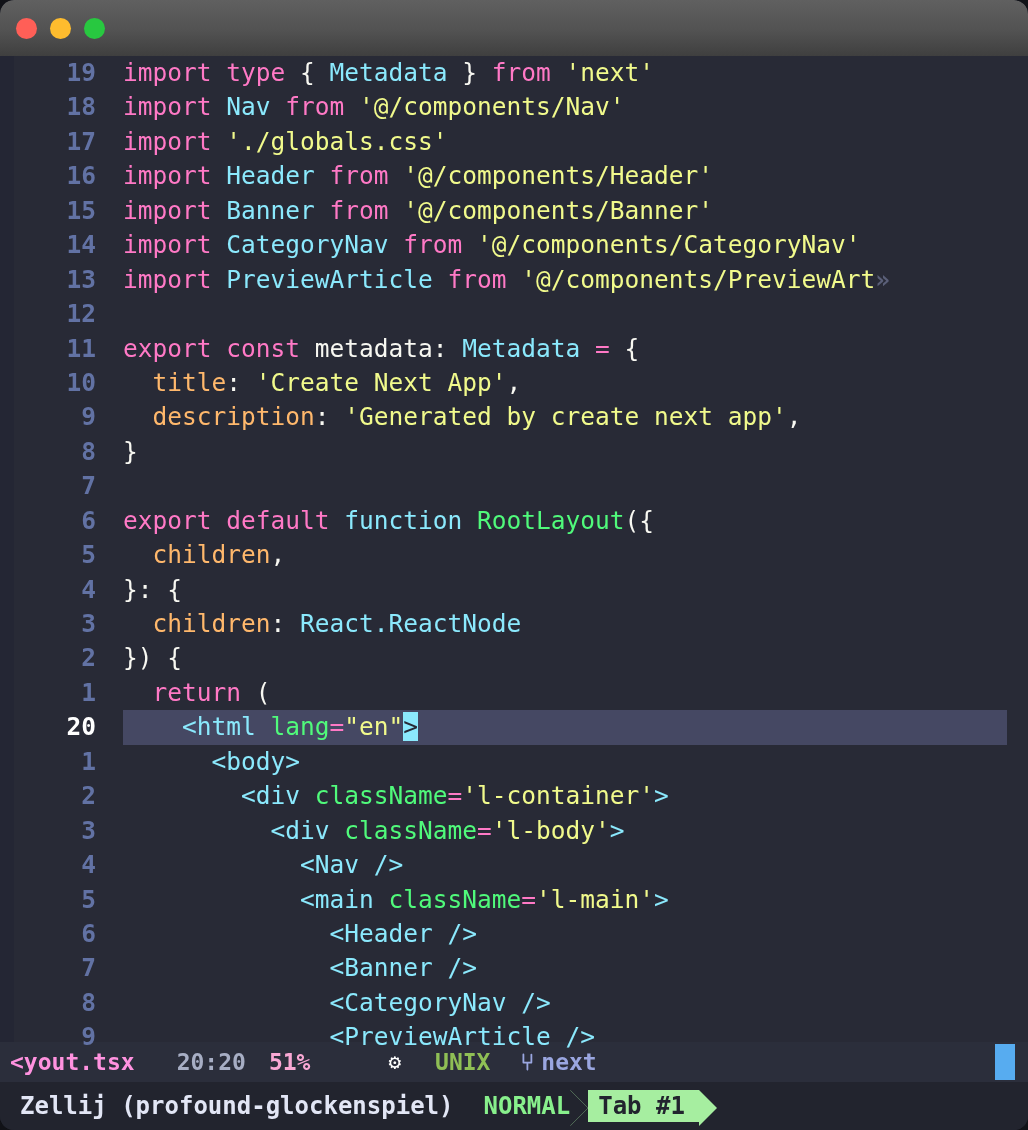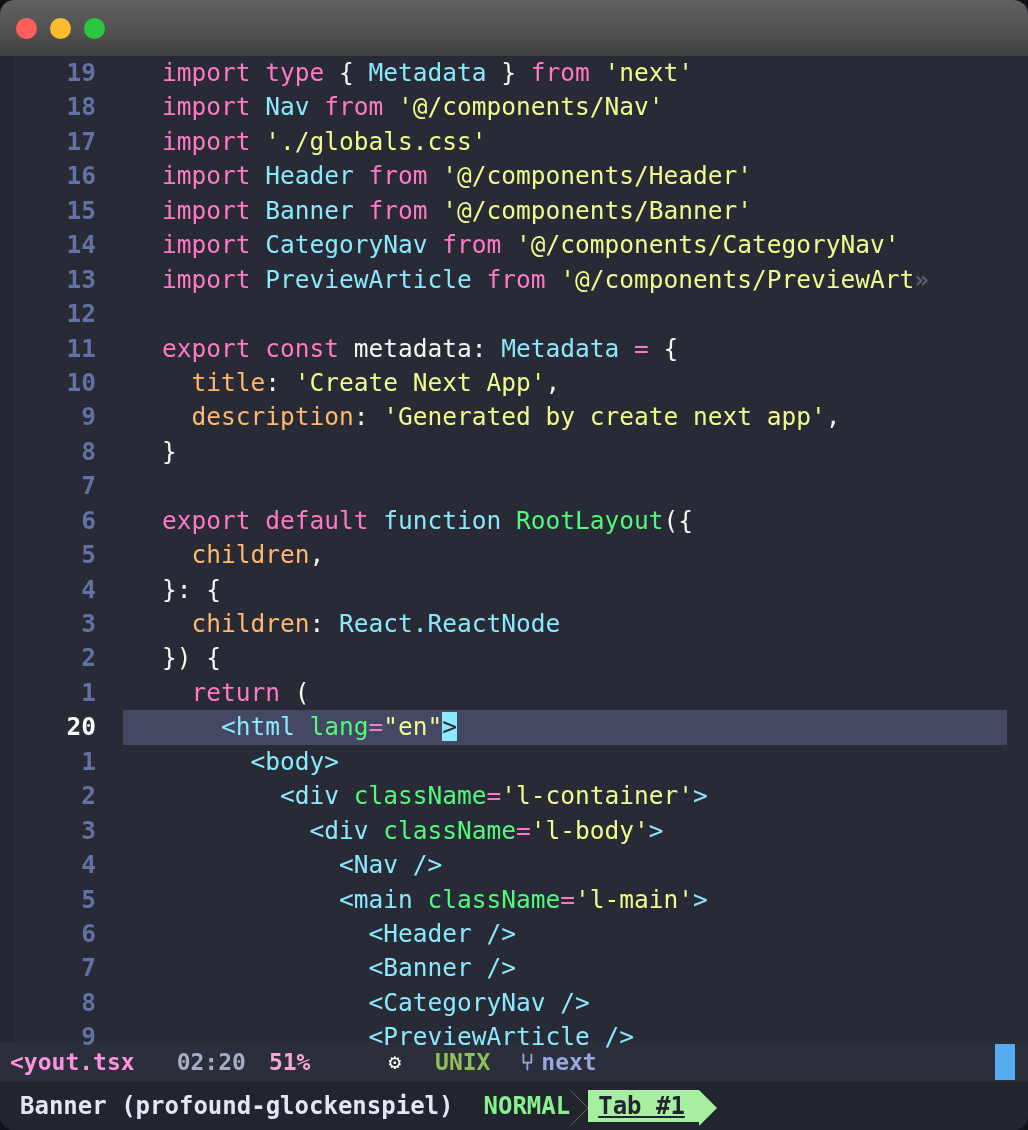--- a/index.html
+++ b/index.html
@@ -39,21 +39,21 @@
   .leftstrip{
     position:absolute;left:0;top:0;width:14px;height:100%;
     background:#242634;
   }
   .code{
     position:absolute;left:0;top:0;right:0;bottom:0;
     font-size:24.5px;line-height:34.45px;
     white-space:pre;
   }
   .row{
-    position:relative;height:34.45px;display:flex;align-items:center;gap:39px;
+    position:relative;height:34.45px;display:flex;align-items:center;
   }
   .row.cur .hl{
     position:absolute;left:123px;top:0;width:884px;height:34.45px;
     background:#454863;
   }
   .gutter{
     width:96px;flex:0 0 96px;text-align:right;
     color:#6272a4;font-weight:bold;z-index:2;
   }
   .row.cur .gutter{color:#ffffff;font-weight:bold;}
@@ -87,21 +87,21 @@
   
   .zellij{
     position:relative;height:48px;width:100%;
     background:#22242e;display:flex;align-items:center;
     font-size:24px;font-weight:bold;
   }
   .z-session{color:#e2e6f5;margin-left:20px;}
   .z-mode{color:#88f08c;margin-left:30px;}
   .z-tab{
     position:relative;margin-left:18px;height:32px;display:flex;align-items:center;
-    background:#a6eea0;color:#22242e;padding:0 14px 0 10px;text-decoration:underline;
+    background:#a6eea0;color:#22242e;padding:0 14px 0 10px;
   }
   .z-tab:before{
     content:"";position:absolute;left:-18px;top:0;
     border-top:18px solid transparent;border-bottom:18px solid transparent;
     border-left:18px solid #22242e;z-index:3;
   }
   .z-tab:after{
     content:"";position:absolute;right:-18px;top:0;
     border-top:18px solid transparent;border-bottom:18px solid transparent;
     border-left:18px solid #a6eea0;
@@ -125,35 +125,35 @@
     </div>
   </div>
 
   <div class="editor">
     <div class="leftstrip"></div>
     <div class="code" id="code-area"><div class="row"><div class="gutter">19</div><div class="src"><span class="kw">import </span><span class="kw">type </span><span class="pl">{ </span><span class="ty">Metadata</span><span class="pl"> } </span><span class="kw">from </span><span class="str">'next'</span></div></div><div class="row"><div class="gutter">18</div><div class="src"><span class="kw">import </span><span class="ty">Nav </span><span class="kw">from </span><span class="str">'@/components/Nav'</span></div></div><div class="row"><div class="gutter">17</div><div class="src"><span class="kw">import </span><span class="str">'./globals.css'</span></div></div><div class="row"><div class="gutter">16</div><div class="src"><span class="kw">import </span><span class="ty">Header </span><span class="kw">from </span><span class="str">'@/components/Header'</span></div></div><div class="row"><div class="gutter">15</div><div class="src"><span class="kw">import </span><span class="ty">Banner </span><span class="kw">from </span><span class="str">'@/components/Banner'</span></div></div><div class="row"><div class="gutter">14</div><div class="src"><span class="kw">import </span><span class="ty">CategoryNav </span><span class="kw">from </span><span class="str">'@/components/CategoryNav'</span></div></div><div class="row"><div class="gutter">13</div><div class="src"><span class="kw">import </span><span class="ty">PreviewArticle </span><span class="kw">from </span><span class="str">'@/components/PreviewArt</span><span class="overflow">»</span></div></div><div class="row"><div class="gutter">12</div><div class="src"></div></div><div class="row"><div class="gutter">11</div><div class="src"><span class="kw">export </span><span class="kw">const </span><span class="pl">metadata</span><span class="pl">: </span><span class="ty">Metadata</span><span class="pl"> </span><span class="kw">=</span><span class="pl"> {</span></div></div><div class="row"><div class="gutter">10</div><div class="src"><span class="pl">  </span><span class="par">title</span><span class="pl">: </span><span class="str">'Create Next App'</span><span class="pl">,</span></div></div><div class="row"><div class="gutter">9</div><div class="src"><span class="pl">  </span><span class="par">description</span><span class="pl">: </span><span class="str">'Generated by create next app'</span><span class="pl">,</span></div></div><div class="row"><div class="gutter">8</div><div class="src"><span class="pl">}</span></div></div><div class="row"><div class="gutter">7</div><div class="src"></div></div><div class="row"><div class="gutter">6</div><div class="src"><span class="kw">export </span><span class="kw">default </span><span class="ty">function </span><span class="fn">RootLayout</span><span class="pl">({</span></div></div><div class="row"><div class="gutter">5</div><div class="src"><span class="pl">  </span><span class="par">children</span><span class="pl">,</span></div></div><div class="row"><div class="gutter">4</div><div class="src"><span class="pl">}: {</span></div></div><div class="row"><div class="gutter">3</div><div class="src"><span class="pl">  </span><span class="par">children</span><span class="pl">: </span><span class="ty">React.ReactNode</span></div></div><div class="row"><div class="gutter">2</div><div class="src"><span class="pl">}) {</span></div></div><div class="row"><div class="gutter">1</div><div class="src"><span class="pl">  </span><span class="kw">return </span><span class="pl">(</span></div></div><div class="row cur"><div class="hl"></div><div class="gutter">20</div><div class="src"><span class="pl">    </span><span class="ty">&lt;html </span><span class="fn">lang</span><span class="kw">=</span><span class="str">"en"</span><span class="cursor">&gt;</span></div></div><div class="row"><div class="gutter">1</div><div class="src"><span class="pl">      </span><span class="ty">&lt;body&gt;</span></div></div><div class="row"><div class="gutter">2</div><div class="src"><span class="pl">        </span><span class="ty">&lt;div </span><span class="fn">className</span><span class="kw">=</span><span class="str">'l-container'</span><span class="ty">&gt;</span></div></div><div class="row"><div class="gutter">3</div><div class="src"><span class="pl">          </span><span class="ty">&lt;div </span><span class="fn">className</span><span class="kw">=</span><span class="str">'l-body'</span><span class="ty">&gt;</span></div></div><div class="row"><div class="gutter">4</div><div class="src"><span class="pl">            </span><span class="ty">&lt;Nav /&gt;</span></div></div><div class="row"><div class="gutter">5</div><div class="src"><span class="pl">            </span><span class="ty">&lt;main </span><span class="fn">className</span><span class="kw">=</span><span class="str">'l-main'</span><span class="ty">&gt;</span></div></div><div class="row"><div class="gutter">6</div><div class="src"><span class="pl">              </span><span class="ty">&lt;Header /&gt;</span></div></div><div class="row"><div class="gutter">7</div><div class="src"><span class="pl">              </span><span class="ty">&lt;Banner /&gt;</span></div></div><div class="row"><div class="gutter">8</div><div class="src"><span class="pl">              </span><span class="ty">&lt;CategoryNav /&gt;</span></div></div><div class="row"><div class="gutter">9</div><div class="src"><span class="pl">              </span><span class="ty">&lt;PreviewArticle /&gt;</span></div></div></div>
   </div>
 
   <div class="statusline">
     <span class="st-file">&lt;yout.tsx</span>
-    <span class="st-pos">02:20</span>
+    <span class="st-pos">20:20</span>
     <span class="st-pct">51%</span>
     <span class="st-lsp">
       <span class="gear">⚙</span>
     </span>
     <span class="st-unix">UNIX</span>
     <span class="st-branch">
       <span>⑂</span>
       <span>next</span>
     </span>
     <span class="st-cursorblk"></span>
   </div>
 
   <div class="zellij">
-    <span class="z-session">Banner (profound-glockenspiel)</span>
+    <span class="z-session">Zellij (profound-glockenspiel)</span>
     <span class="z-mode">NORMAL</span>
     <span class="z-tab">
       <span class="z-arrowhead"></span>
       <span class="lbl">Tab #1</span>
     </span>
   </div>
 
 </div>
 
 </body></html>

